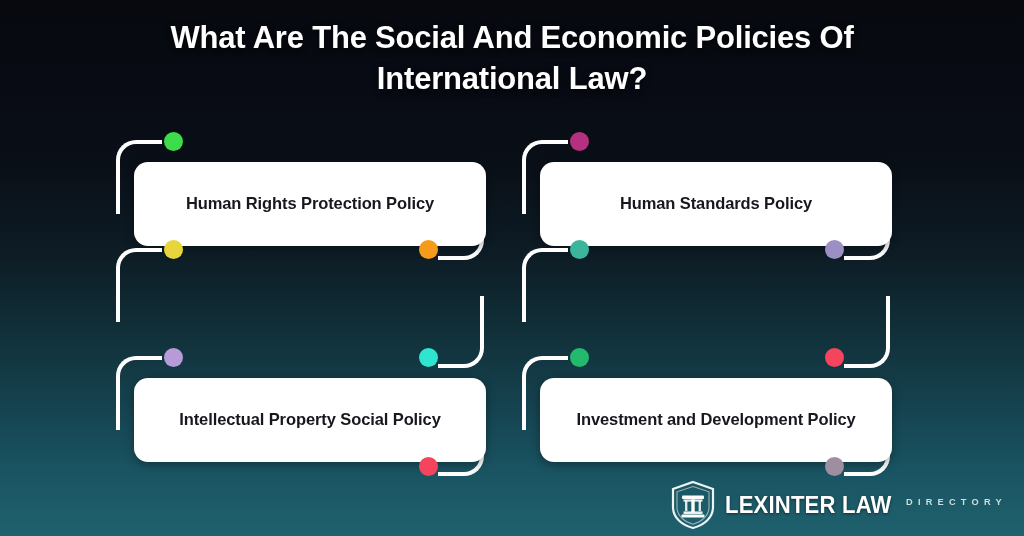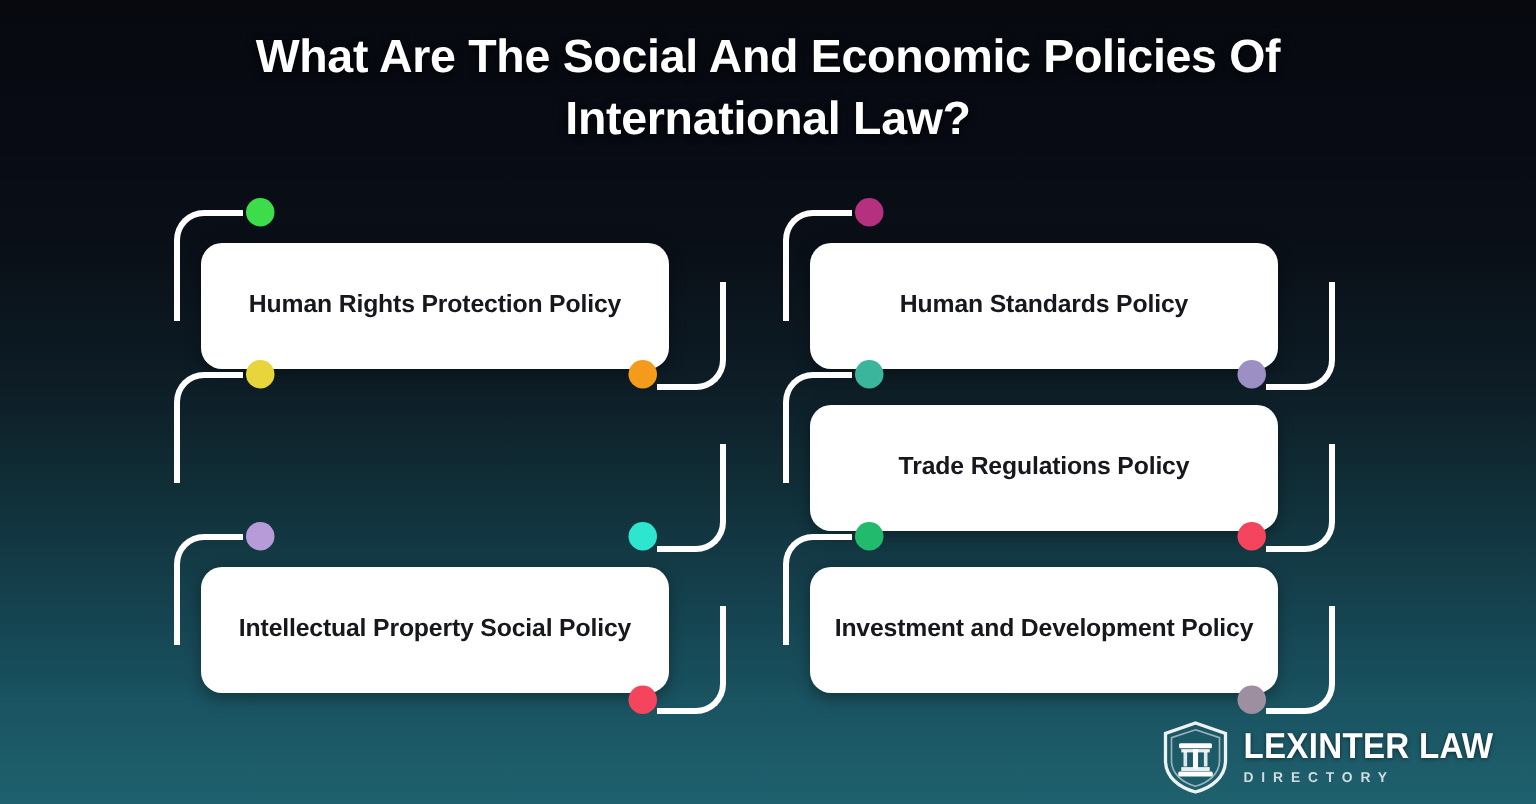--- a/index.html
+++ b/index.html
@@ -56,21 +56,21 @@
   .cell.col-l { left:116px; }
   .cell.col-r { left:522px; }
   .cell.row-0 { top:22px; }
   .cell.row-1 { top:130px; }
   .cell.row-2 { top:238px; }
 
   .card {
     position:absolute;
     left:18px;
     top:22px;
-    width:312px;
+    width:352px;
     height:84px;
     background:#ffffff;
     border-radius:14px;
     display:flex;
     align-items:center;
     justify-content:center;
     text-align:center;
     box-shadow:0 3px 10px rgba(0,0,0,0.35);
   }
   .card-label {
@@ -117,21 +117,21 @@
 
   
   #logo {
     position:absolute;
     right:14px; bottom:6px;
     display:flex;
     align-items:center;
     gap:9px;
   }
   #logo-shield { width:46px; height:50px; flex:none; }
-  #logo-text { display:flex; flex-direction:column; line-height:1; }
+  #logo-text { display:flex; flex-direction:row; line-height:1; }
   #logo-name {
     color:#ffffff;
     font-size:24px;
     font-weight:bold;
     letter-spacing:0.2px;
     transform:scaleX(0.92);
     transform-origin:left center;
     text-shadow:0 1px 3px rgba(0,0,0,0.5);
   }
   #logo-sub {
@@ -176,23 +176,20 @@
       <div class="bracket right-bottom"></div>
       <div class="dot anchor-tl" style="background:#e8d53c"></div>
       <div class="dot anchor-tr" style="background:#f59b1b"></div>
     </div>
 
     <div class="cell col-r row-1">
       <div class="bracket left-top"></div>
       <div class="bracket right-bottom"></div>
       <div class="dot anchor-tl" style="background:#3bb59c"></div>
       <div class="dot anchor-tr" style="background:#9b8fc4"></div>
-      <div class="card">
-        <span class="card-label">Trade Regulations Policy</span>
-      </div>
     </div>
 
     <div class="cell col-l row-2">
       <div class="bracket left-top"></div>
       <div class="bracket right-bottom"></div>
       <div class="dot anchor-tl" style="background:#b79ad8"></div>
       <div class="dot anchor-tr" style="background:#2ee6d0"></div>
       <div class="card">
         <span class="card-label">Intellectual Property Social Policy</span>
       </div>

